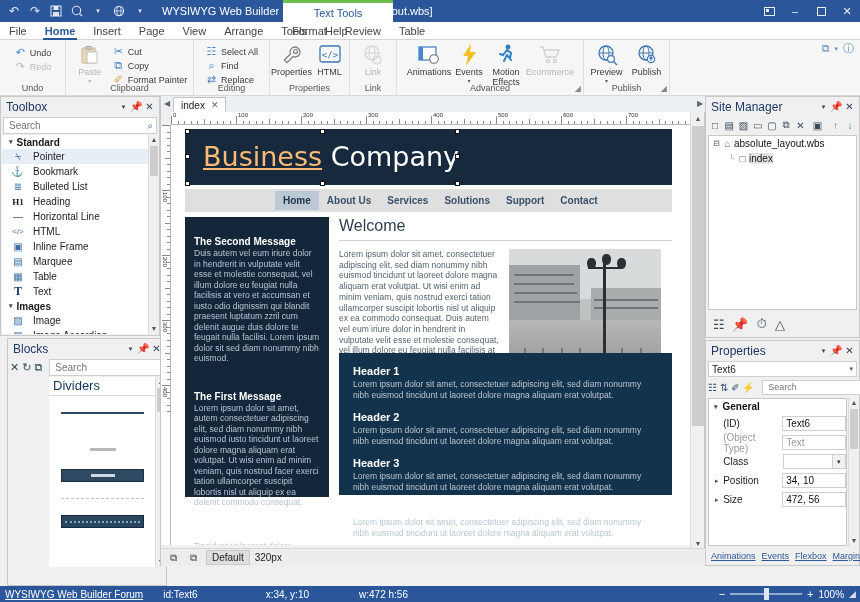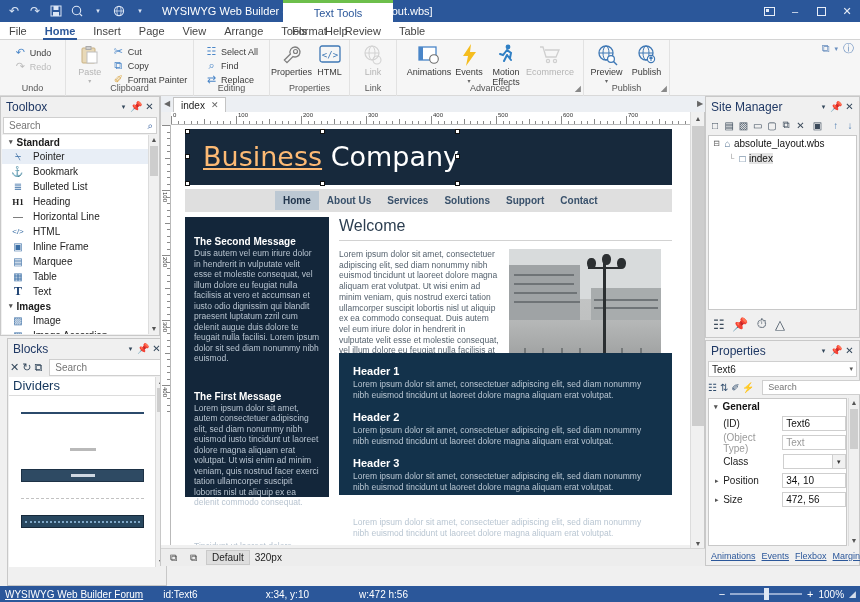--- a/index.html
+++ b/index.html
@@ -743,21 +743,21 @@
     </div>
     <div class="blocks-toolbar">
       <div class="bi">✕</div>
       <div class="bi">↻</div>
       <div class="bi">⧉</div>
       <div class="searchrow" style="flex:1; margin:0 2px 0 4px;">
         <input placeholder="Search" style="">
         <span class="mag">⌕</span>
       </div>
     </div>
-    <div class="blocks-body" style="top:38px; height:190px;">
+    <div class="blocks-body" style="top:38px; height:190px;margin-left:40px;">
       <div class="blk-sec big" style="border-bottom:1px solid #dcdcdc;">Dividers</div>
       <div class="blk-thumb" style="margin-top:16px;">
         <div style="height:2px;background:#2b4a6b;"></div>
       </div>
       <div class="blk-thumb" style="margin-top:34px;">
         <div style="height:3px;width:26px;margin:0 auto;background:#b9b9b9;"></div>
       </div>
       <div class="blk-thumb" style="margin-top:18px;">
         <div style="height:13px;background:#2e4a63;border:1px solid #1d3246;display:flex;align-items:center;justify-content:center;">
           <div style="height:3px;width:24px;background:#cfd8e2;"></div>

